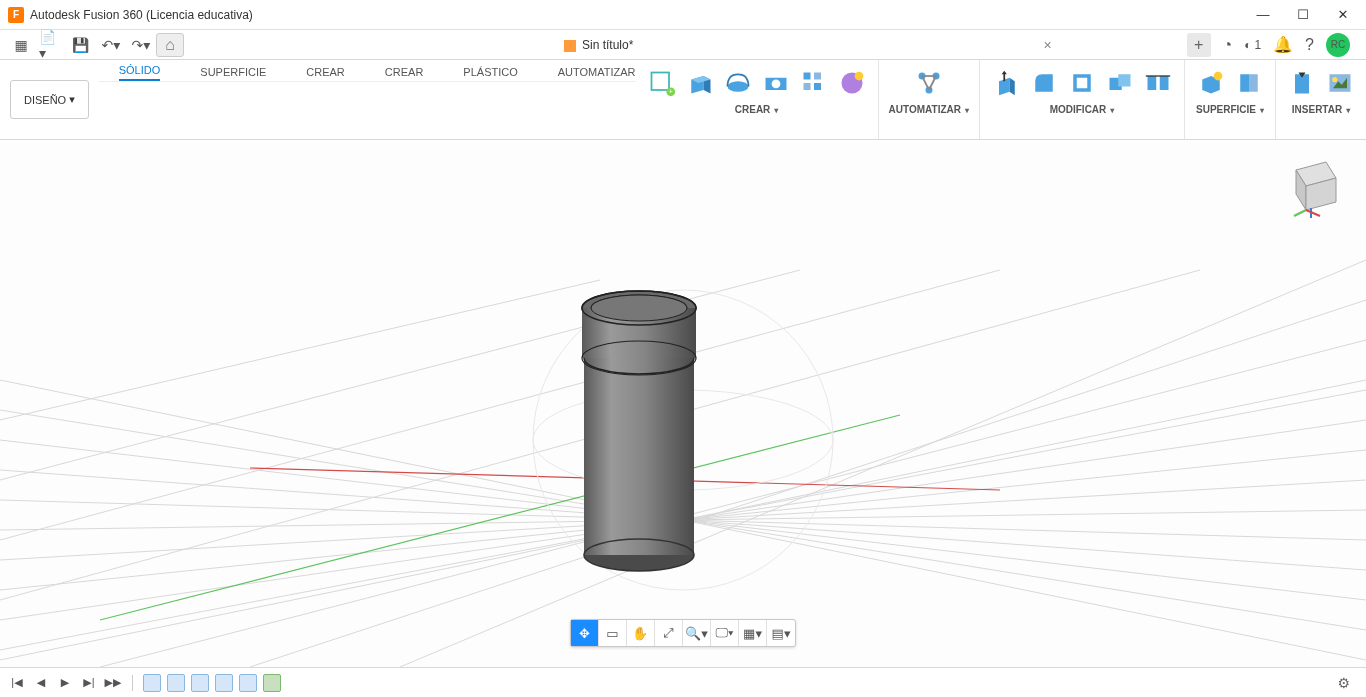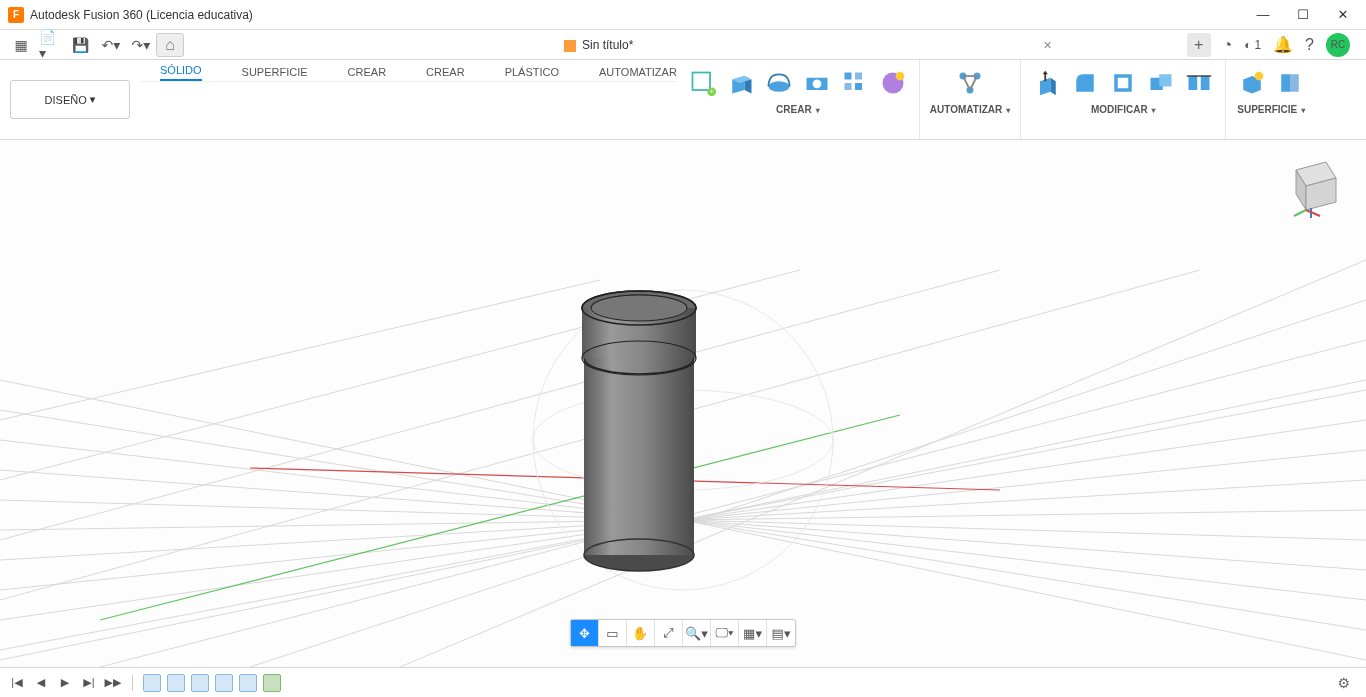--- a/index.html
+++ b/index.html
@@ -223,20 +223,41 @@
         </div>
         <div class="group-label">
             <span>SUPERFICIE</span>
             <span class="dd"></span>
           </div>
       </div>
 
 
 
 
+      <div class="group">
+        <div class="group-icons">
+          <div class="tool-icon">
+              <svg class="icon" viewBox="0 0 32 32">
+                <rect x="8" y="6" width="16" height="22" fill="#4aa3e0"></rect>
+                <polygon points="12,4 20,4 16,10" fill="#333"></polygon>
+              </svg>
+            </div>
+          <div class="tool-icon">
+              <svg class="icon" viewBox="0 0 32 32">
+                <rect x="4" y="6" width="24" height="20" fill="#8bb8e0"></rect>
+                <polygon points="8,22 14,14 18,18 24,10 24,22" fill="#4a7a3a"></polygon>
+                <circle cx="10" cy="12" r="3" fill="#ffdd55"></circle>
+              </svg>
+            </div>
+        </div>
+        <div class="group-label">
+            <span>INSERTAR</span>
+            <span class="dd"></span>
+          </div>
+      </div>
 
 
     </div>
   </div>
 </div>
 
 <div class="canvas">
   <svg class="grid-svg" width="1366" height="527">
     <defs>
       <linearGradient id="cylside" x1="0" x2="1" y1="0" y2="0">

